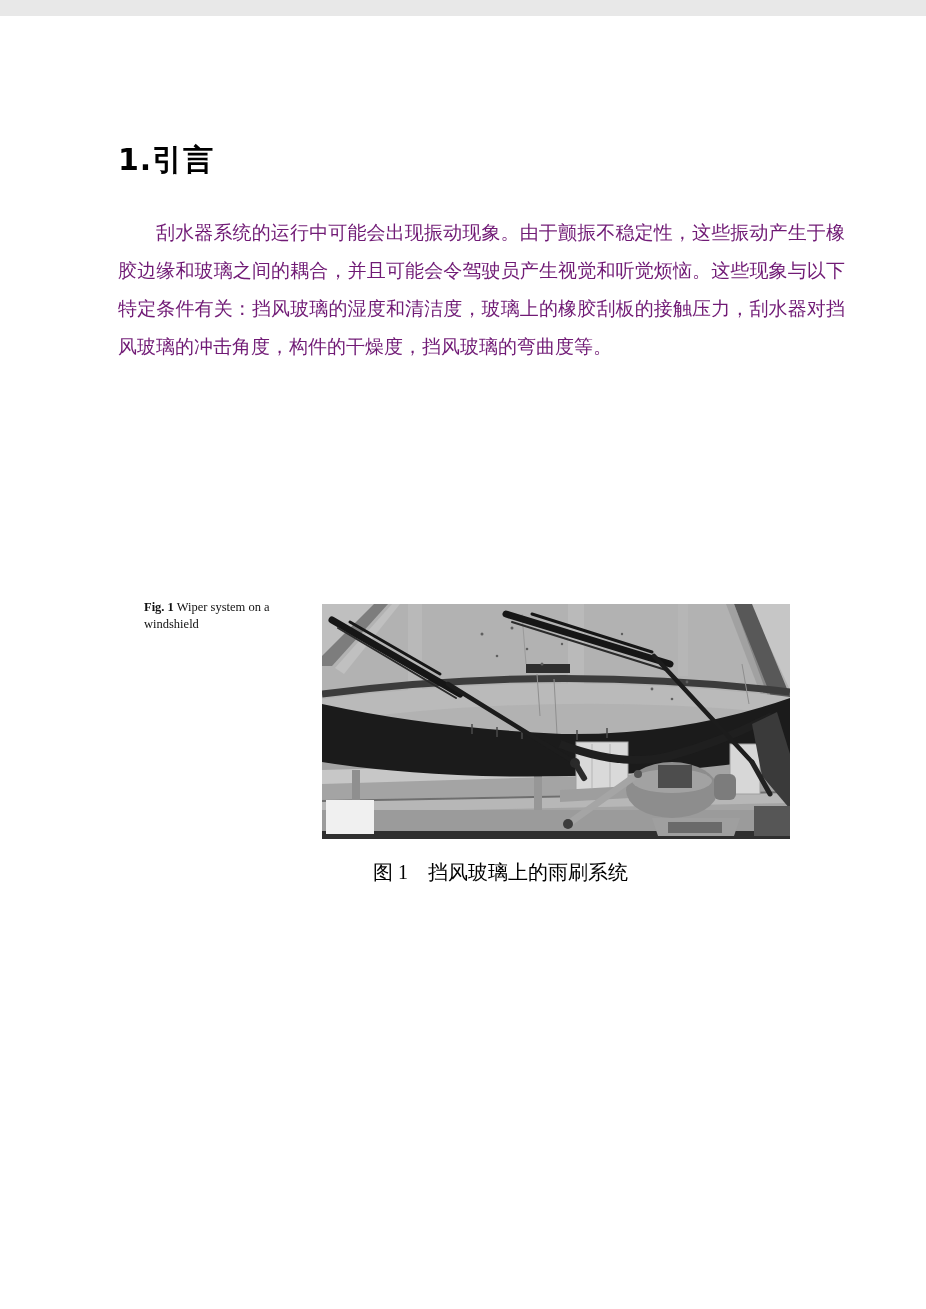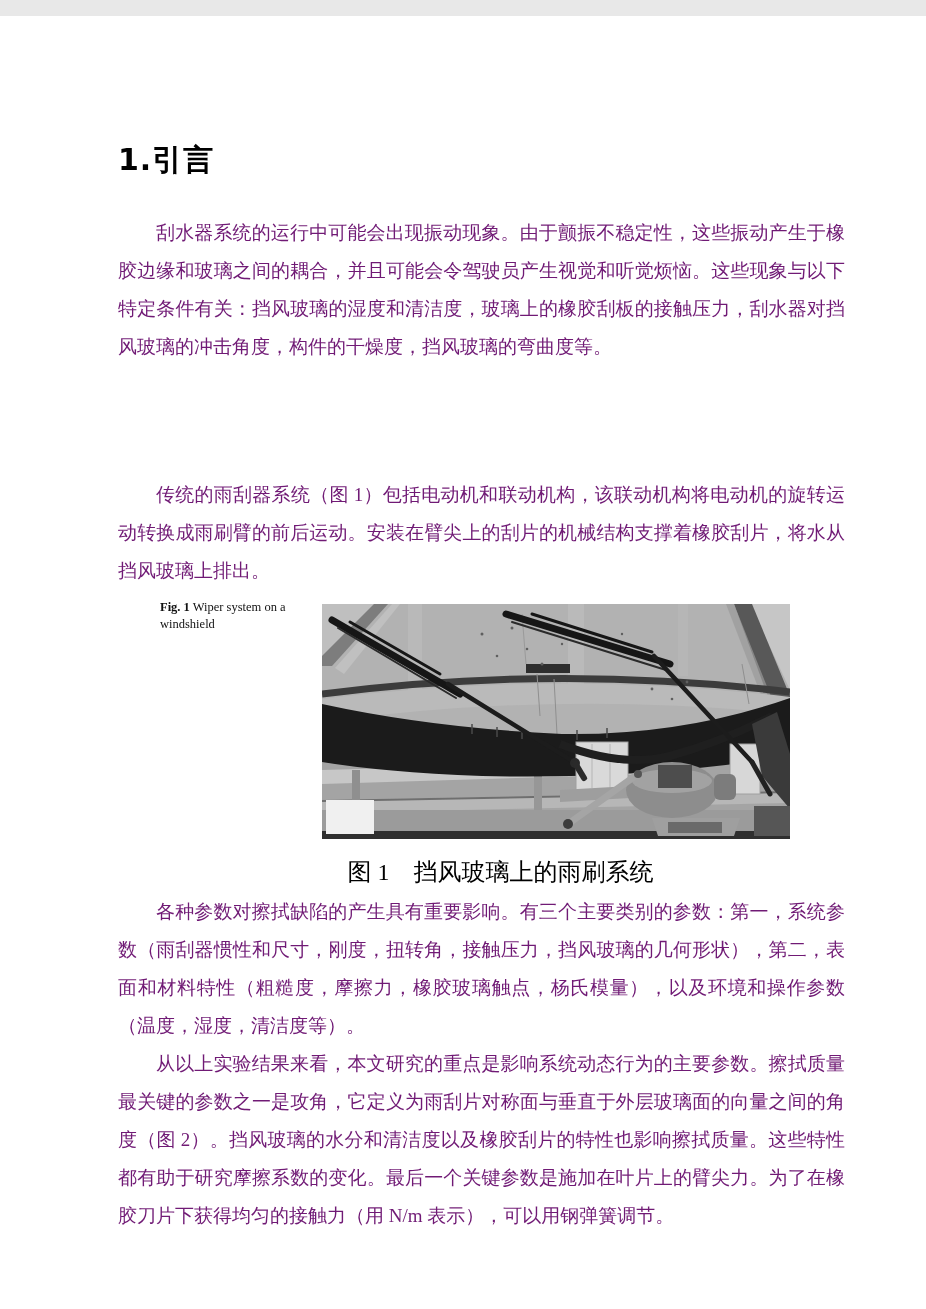--- a/index.html
+++ b/index.html
@@ -18,45 +18,44 @@
     font-weight:700;font-size:30px;line-height:36px;
     letter-spacing:1px;color:#000;
   }
   .para{
     position:absolute;left:118px;width:727px;
     font-size:19px;line-height:38px;
     text-align:justify;text-justify:inter-ideograph;
     text-indent:38px;color:#701a75;
   }
   .figcap-en{
-    position:absolute;left:160px;top:583px;width:142px;
+    position:absolute;left:144px;top:583px;width:142px;
     font-size:12.5px;line-height:17px;color:#111;
     text-align:left;
   }
   .figcap-en b{font-weight:700;}
   .photo-frame{
     position:absolute;left:322px;top:588px;width:468px;height:235px;
   }
   .photo-frame svg{display:block;width:100%;height:100%;}
   .figcap-zh{
     position:absolute;left:137px;top:841px;width:727px;
-    font-size:24px;line-height:30px;text-align:center;color:#000;
+    font-size:20px;line-height:30px;text-align:center;color:#000;
   }
 </style>
 </head>
 <body>
 
 <div class="page">
 
   <div class="h1" style="top:126px">1.引言</div>
 
   <div class="para" style="top:198px">刮水器系统的运行中可能会出现振动现象。由于颤振不稳定性，这些振动产生于橡胶边缘和玻璃之间的耦合，并且可能会令驾驶员产生视觉和听觉烦恼。这些现象与以下特定条件有关：挡风玻璃的湿度和清洁度，玻璃上的橡胶刮板的接触压力，刮水器对挡风玻璃的冲击角度，构件的干燥度，挡风玻璃的弯曲度等。</div>
 
 
-  <div class="para" style="top:460px">传统的雨刮器系统（图 1）包括电动机和联动机构，该联动机构将电动机的旋转运动转换成雨刷臂的前后运动。安装在臂尖上的刮片的机械结构支撑着橡胶刮片，将水从挡风玻璃上排出。</div>
 
   <div class="figcap-en"><b>Fig. 1</b><span> Wiper system on a windshield</span></div>
 
   <div class="photo-frame">
     <svg viewBox="0 0 468 235" preserveAspectRatio="none">
 
       <g>
         <rect width="468" height="235" fill="#b2b2b2"></rect>
         <polygon points="0,0 58,0 0,54" fill="#bfbfbf"></polygon>
         <polygon points="428,0 468,0 468,86" fill="#c6c6c6"></polygon>
@@ -152,17 +151,15 @@
         <line x1="332" y1="52" x2="430" y2="158" stroke="#1c1c1c" stroke-width="4.5"></line>
         <line x1="430" y1="158" x2="448" y2="190" stroke="#222222" stroke-width="5"></line>
       </g>
 
       <rect x="4" y="196" width="48" height="34" fill="#f0f0f0"></rect>
     </svg>
   </div>
 
   <div class="figcap-zh">图 1　挡风玻璃上的雨刷系统</div>
 
-  <div class="para" style="top:877px">各种参数对擦拭缺陷的产生具有重要影响。有三个主要类别的参数：第一，系统参数（雨刮器惯性和尺寸，刚度，扭转角，接触压力，挡风玻璃的几何形状），第二，表面和材料特性（粗糙度，摩擦力，橡胶玻璃触点，杨氏模量），以及环境和操作参数（温度，湿度，清洁度等）。</div>
 
-  <div class="para" style="top:1029px">从以上实验结果来看，本文研究的重点是影响系统动态行为的主要参数。擦拭质量最关键的参数之一是攻角，它定义为雨刮片对称面与垂直于外层玻璃面的向量之间的角度（图 2）。挡风玻璃的水分和清洁度以及橡胶刮片的特性也影响擦拭质量。这些特性都有助于研究摩擦系数的变化。最后一个关键参数是施加在叶片上的臂尖力。为了在橡胶刀片下获得均匀的接触力（用 N/m 表示），可以用钢弹簧调节。</div>
 
 </div>
 
 </body></html>

